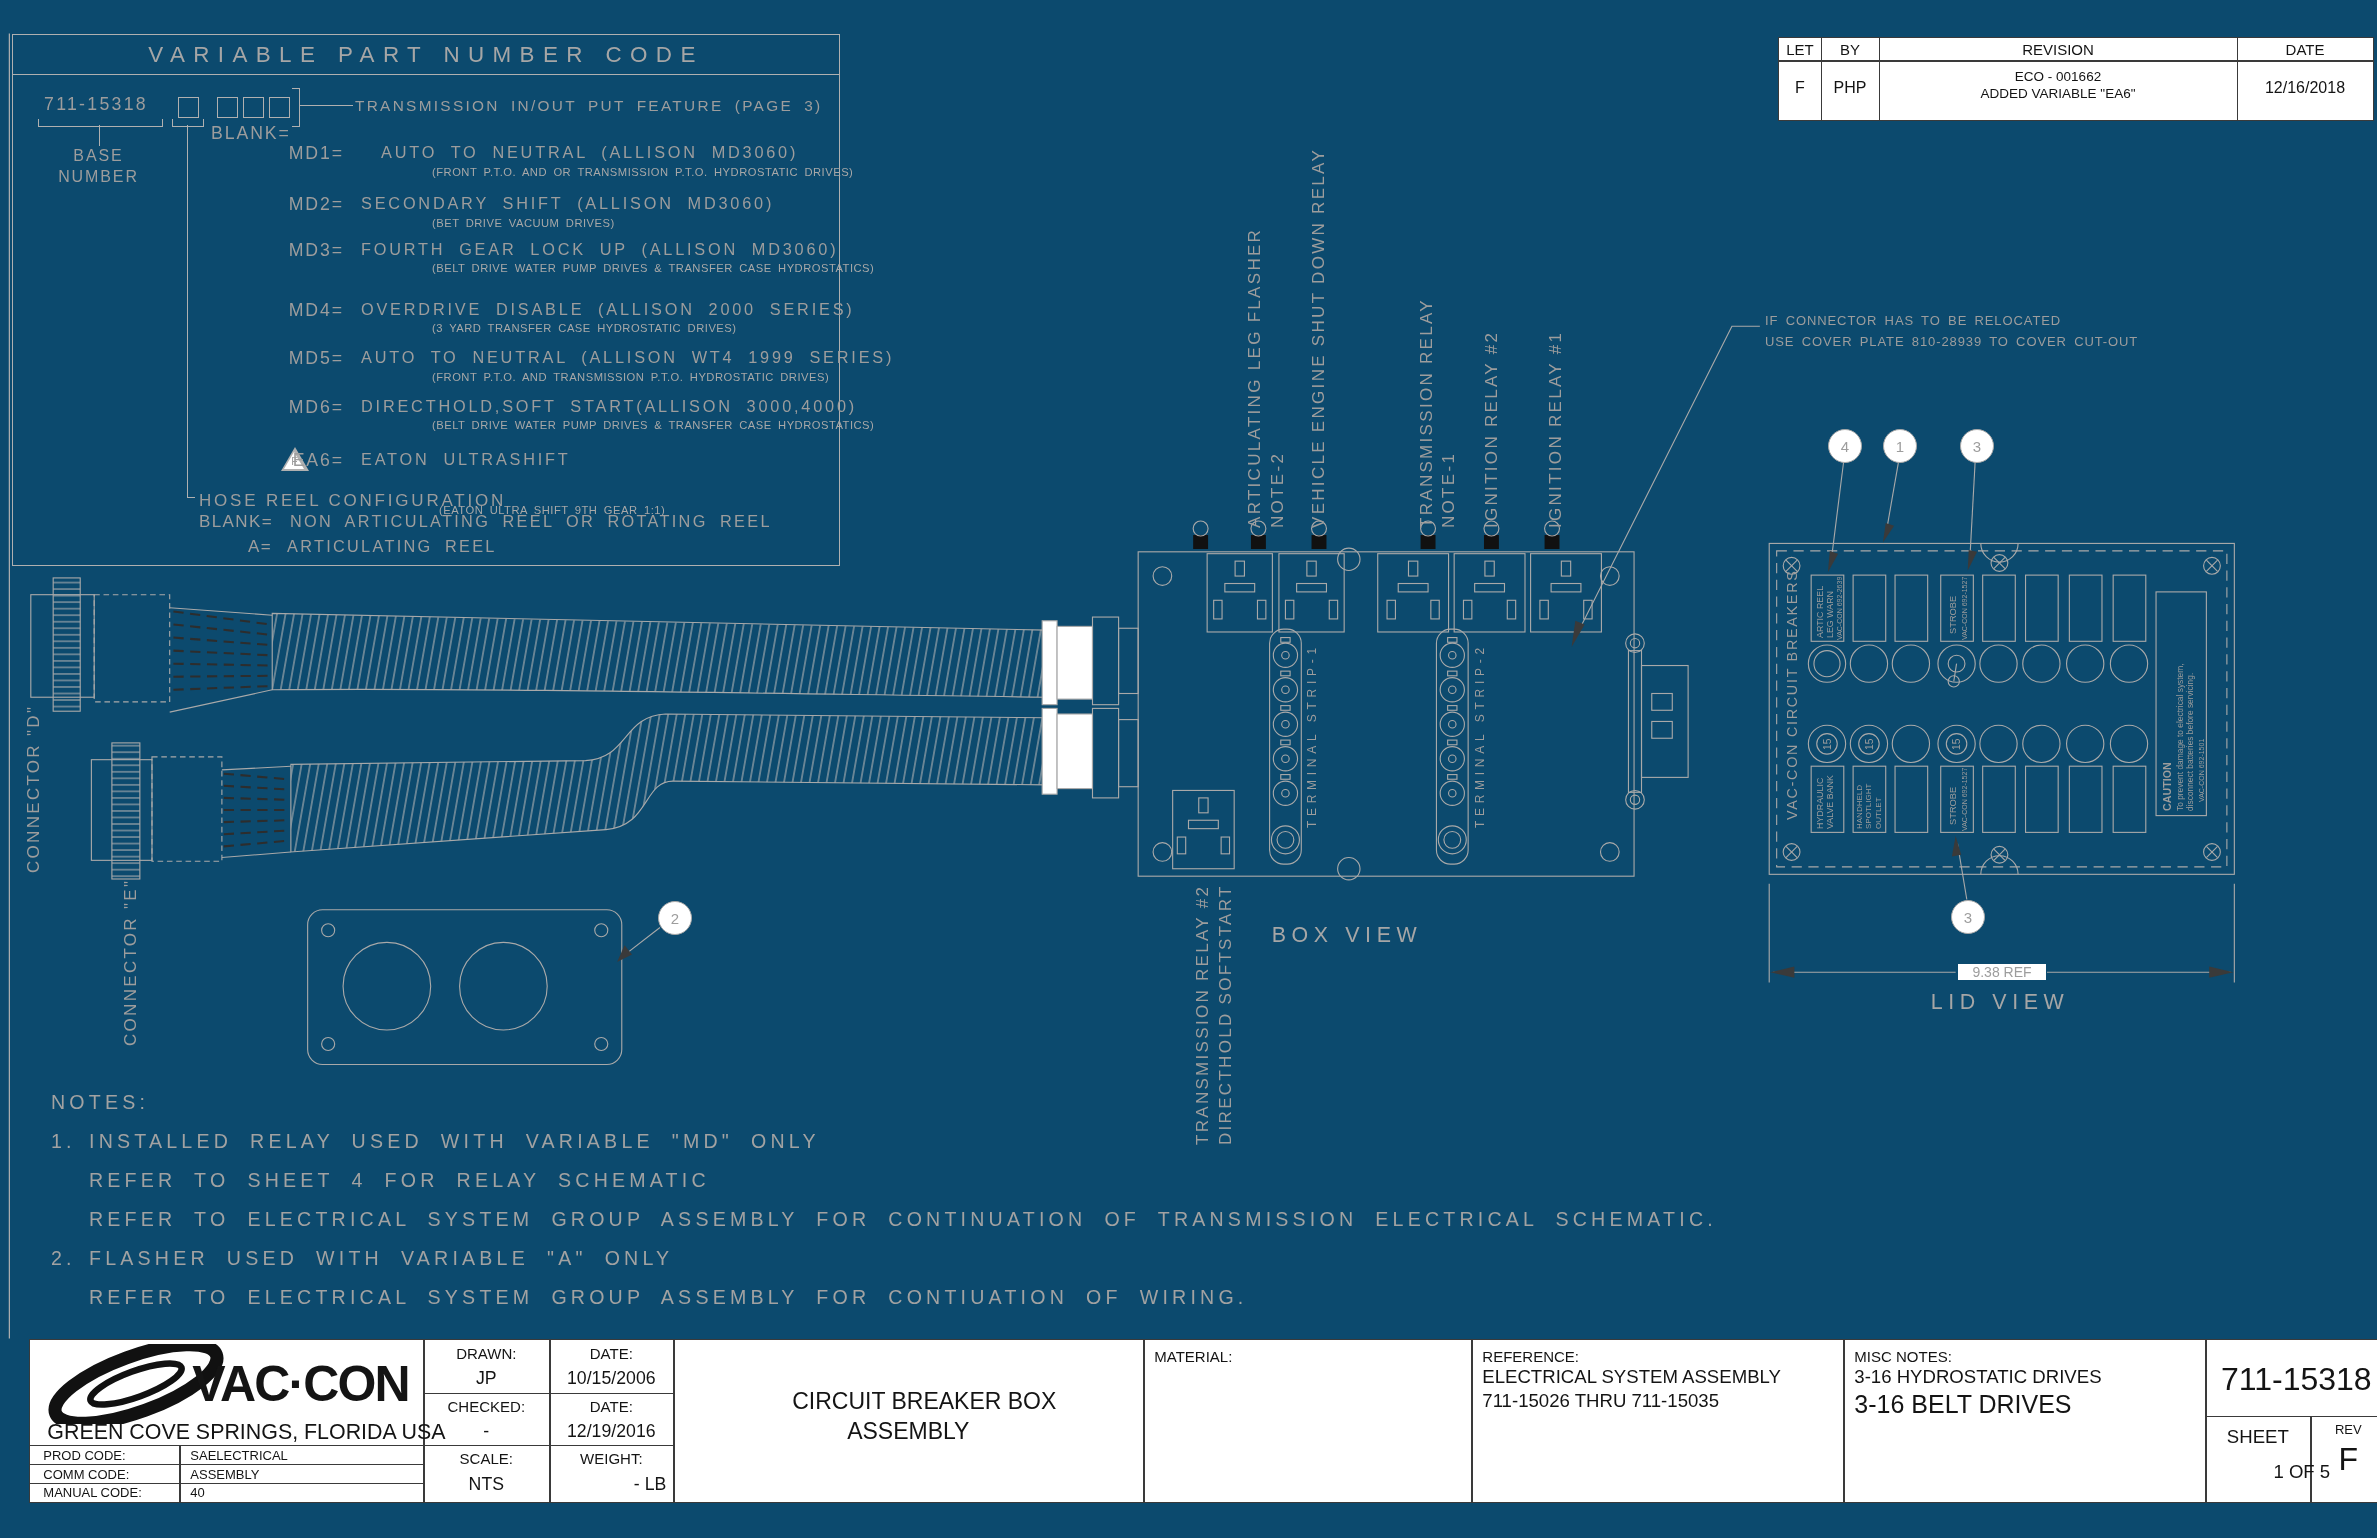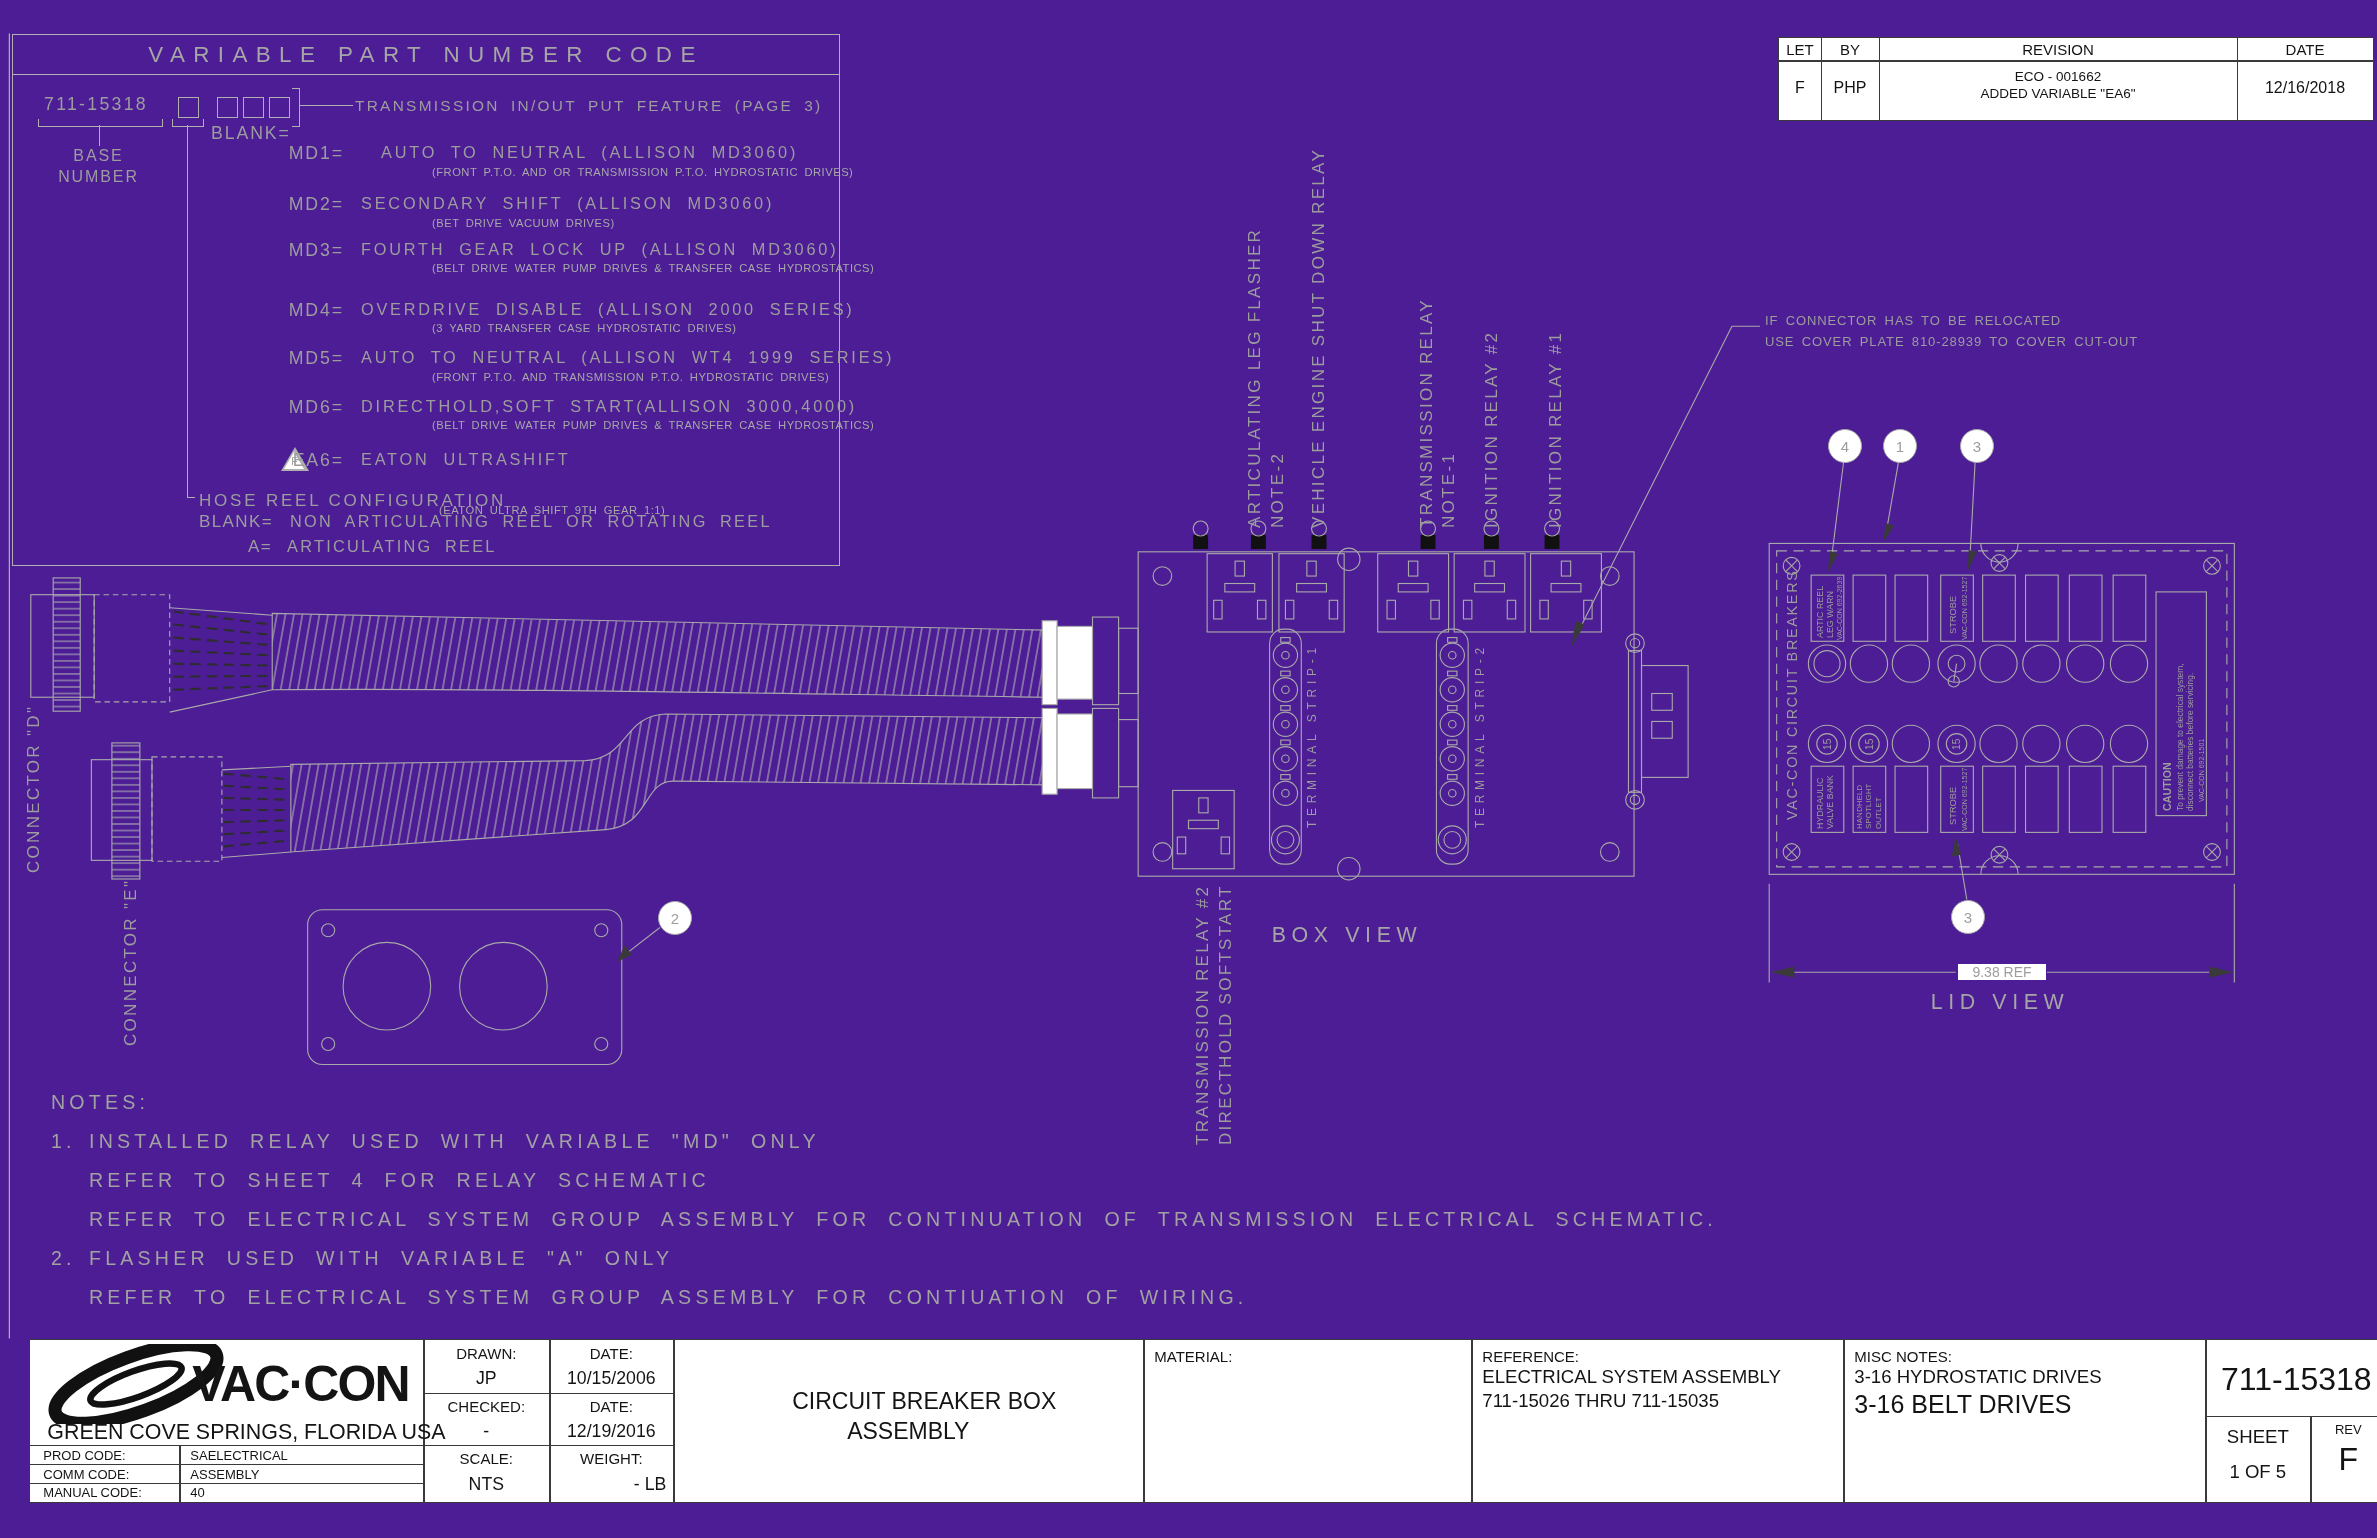--- a/index.html
+++ b/index.html
@@ -1,16 +1,16 @@
 <!DOCTYPE html>
 <html style="font-size:15px"><head>
 <meta charset="utf-8">
 <style>
   html,body{margin:0;padding:0;background:#fff;}
-  .sheet{position:relative;width:2377px;height:1538px;background:#4c1d95;overflow:hidden;
+  .sheet{position:relative;width:2377px;height:1538px;background:#0c4a6e;overflow:hidden;
          font-family:"Liberation Sans",sans-serif;}
   .abs{position:absolute;}
   .cad{color:#9d9d9d;}
   .cadl{color:#a6a6a6;}
   .v{transform:rotate(-90deg);transform-origin:0 0;white-space:nowrap;}
   .nw{white-space:nowrap;}
   .hl{position:absolute;background:#b0b0b0;height:1.2px;}
   .vl{position:absolute;background:#b0b0b0;width:1.2px;}
   .sq{position:absolute;width:18.6px;height:18.6px;border:1.3px solid #b0b0b0;}
   .ub{position:absolute;height:6.5px;border-left:1.2px solid #b0b0b0;border-right:1.2px solid #b0b0b0;border-bottom:1.2px solid #b0b0b0;}
@@ -523,19 +523,19 @@
     <div class="abs ink" style="left:1452px;top:7.5px;font-size:15px;">REFERENCE:</div>
     <div class="abs ink nw" style="left:1452px;top:26px;font-size:18.6px;">ELECTRICAL SYSTEM ASSEMBLY</div>
     <div class="abs ink nw" style="left:1452px;top:50px;font-size:18.6px;">711-15026 THRU 711-15035</div>
 
     <div class="abs ink" style="left:1824px;top:7.5px;font-size:15px;">MISC NOTES:</div>
     <div class="abs ink nw" style="left:1824px;top:26px;font-size:18.6px;">3-16 HYDROSTATIC DRIVES</div>
     <div class="abs ink nw" style="left:1824px;top:50px;font-size:25px;">3-16 BELT DRIVES</div>
 
     <div class="abs ink ctr" style="left:2175px;top:20.5px;width:182px;font-size:32px;">711-15318</div>
     <div class="abs ink ctr" style="left:2175px;top:86px;width:105px;font-size:18.6px;">SHEET</div>
-    <div class="abs ink ctr" style="left:2175px;top:121px;width:105px;font-size:18.6px;">1 OF 5</div>
+    <div class="abs ink ctr" style="left:2175px;top:121px;width:105px;font-size:18.6px;padding-left:44px;">1 OF 5</div>
     <div class="abs ink ctr" style="left:2280px;top:82px;width:76px;font-size:13px;">REV</div>
     <div class="abs ink ctr" style="left:2280px;top:101px;width:76px;font-size:32px;">F</div>
   </div>
 
 </div>
 
 
 </body></html>

